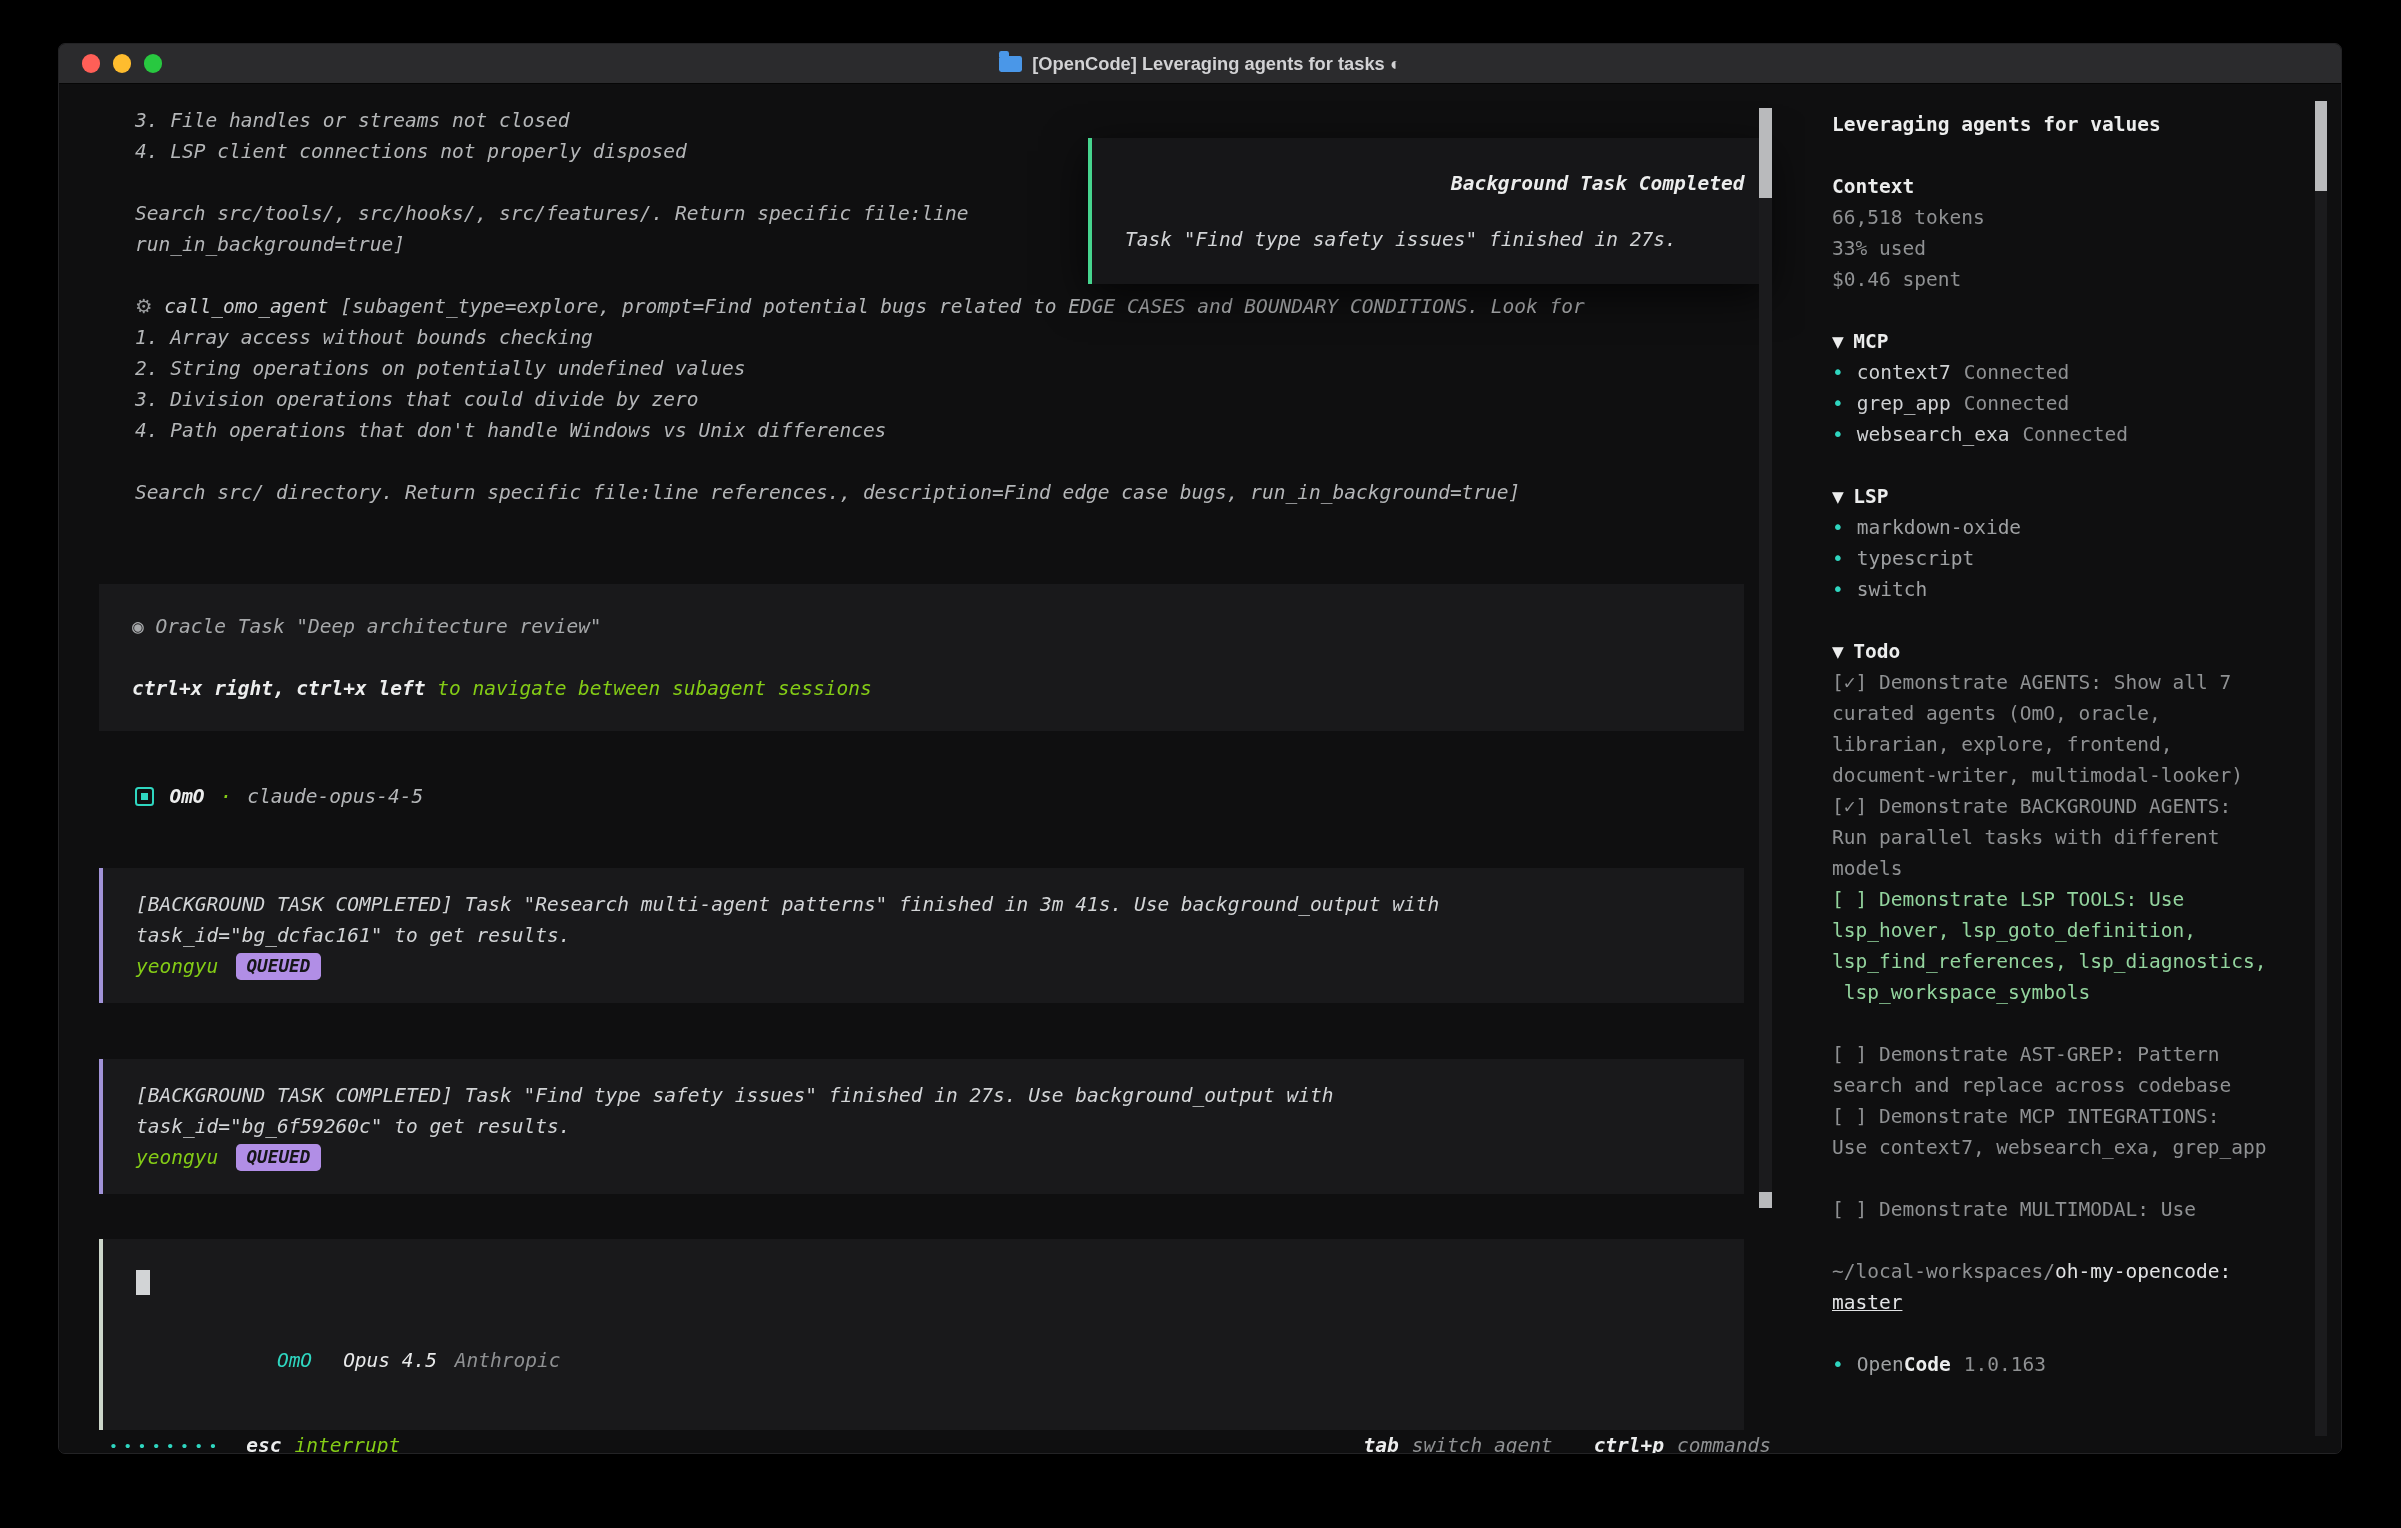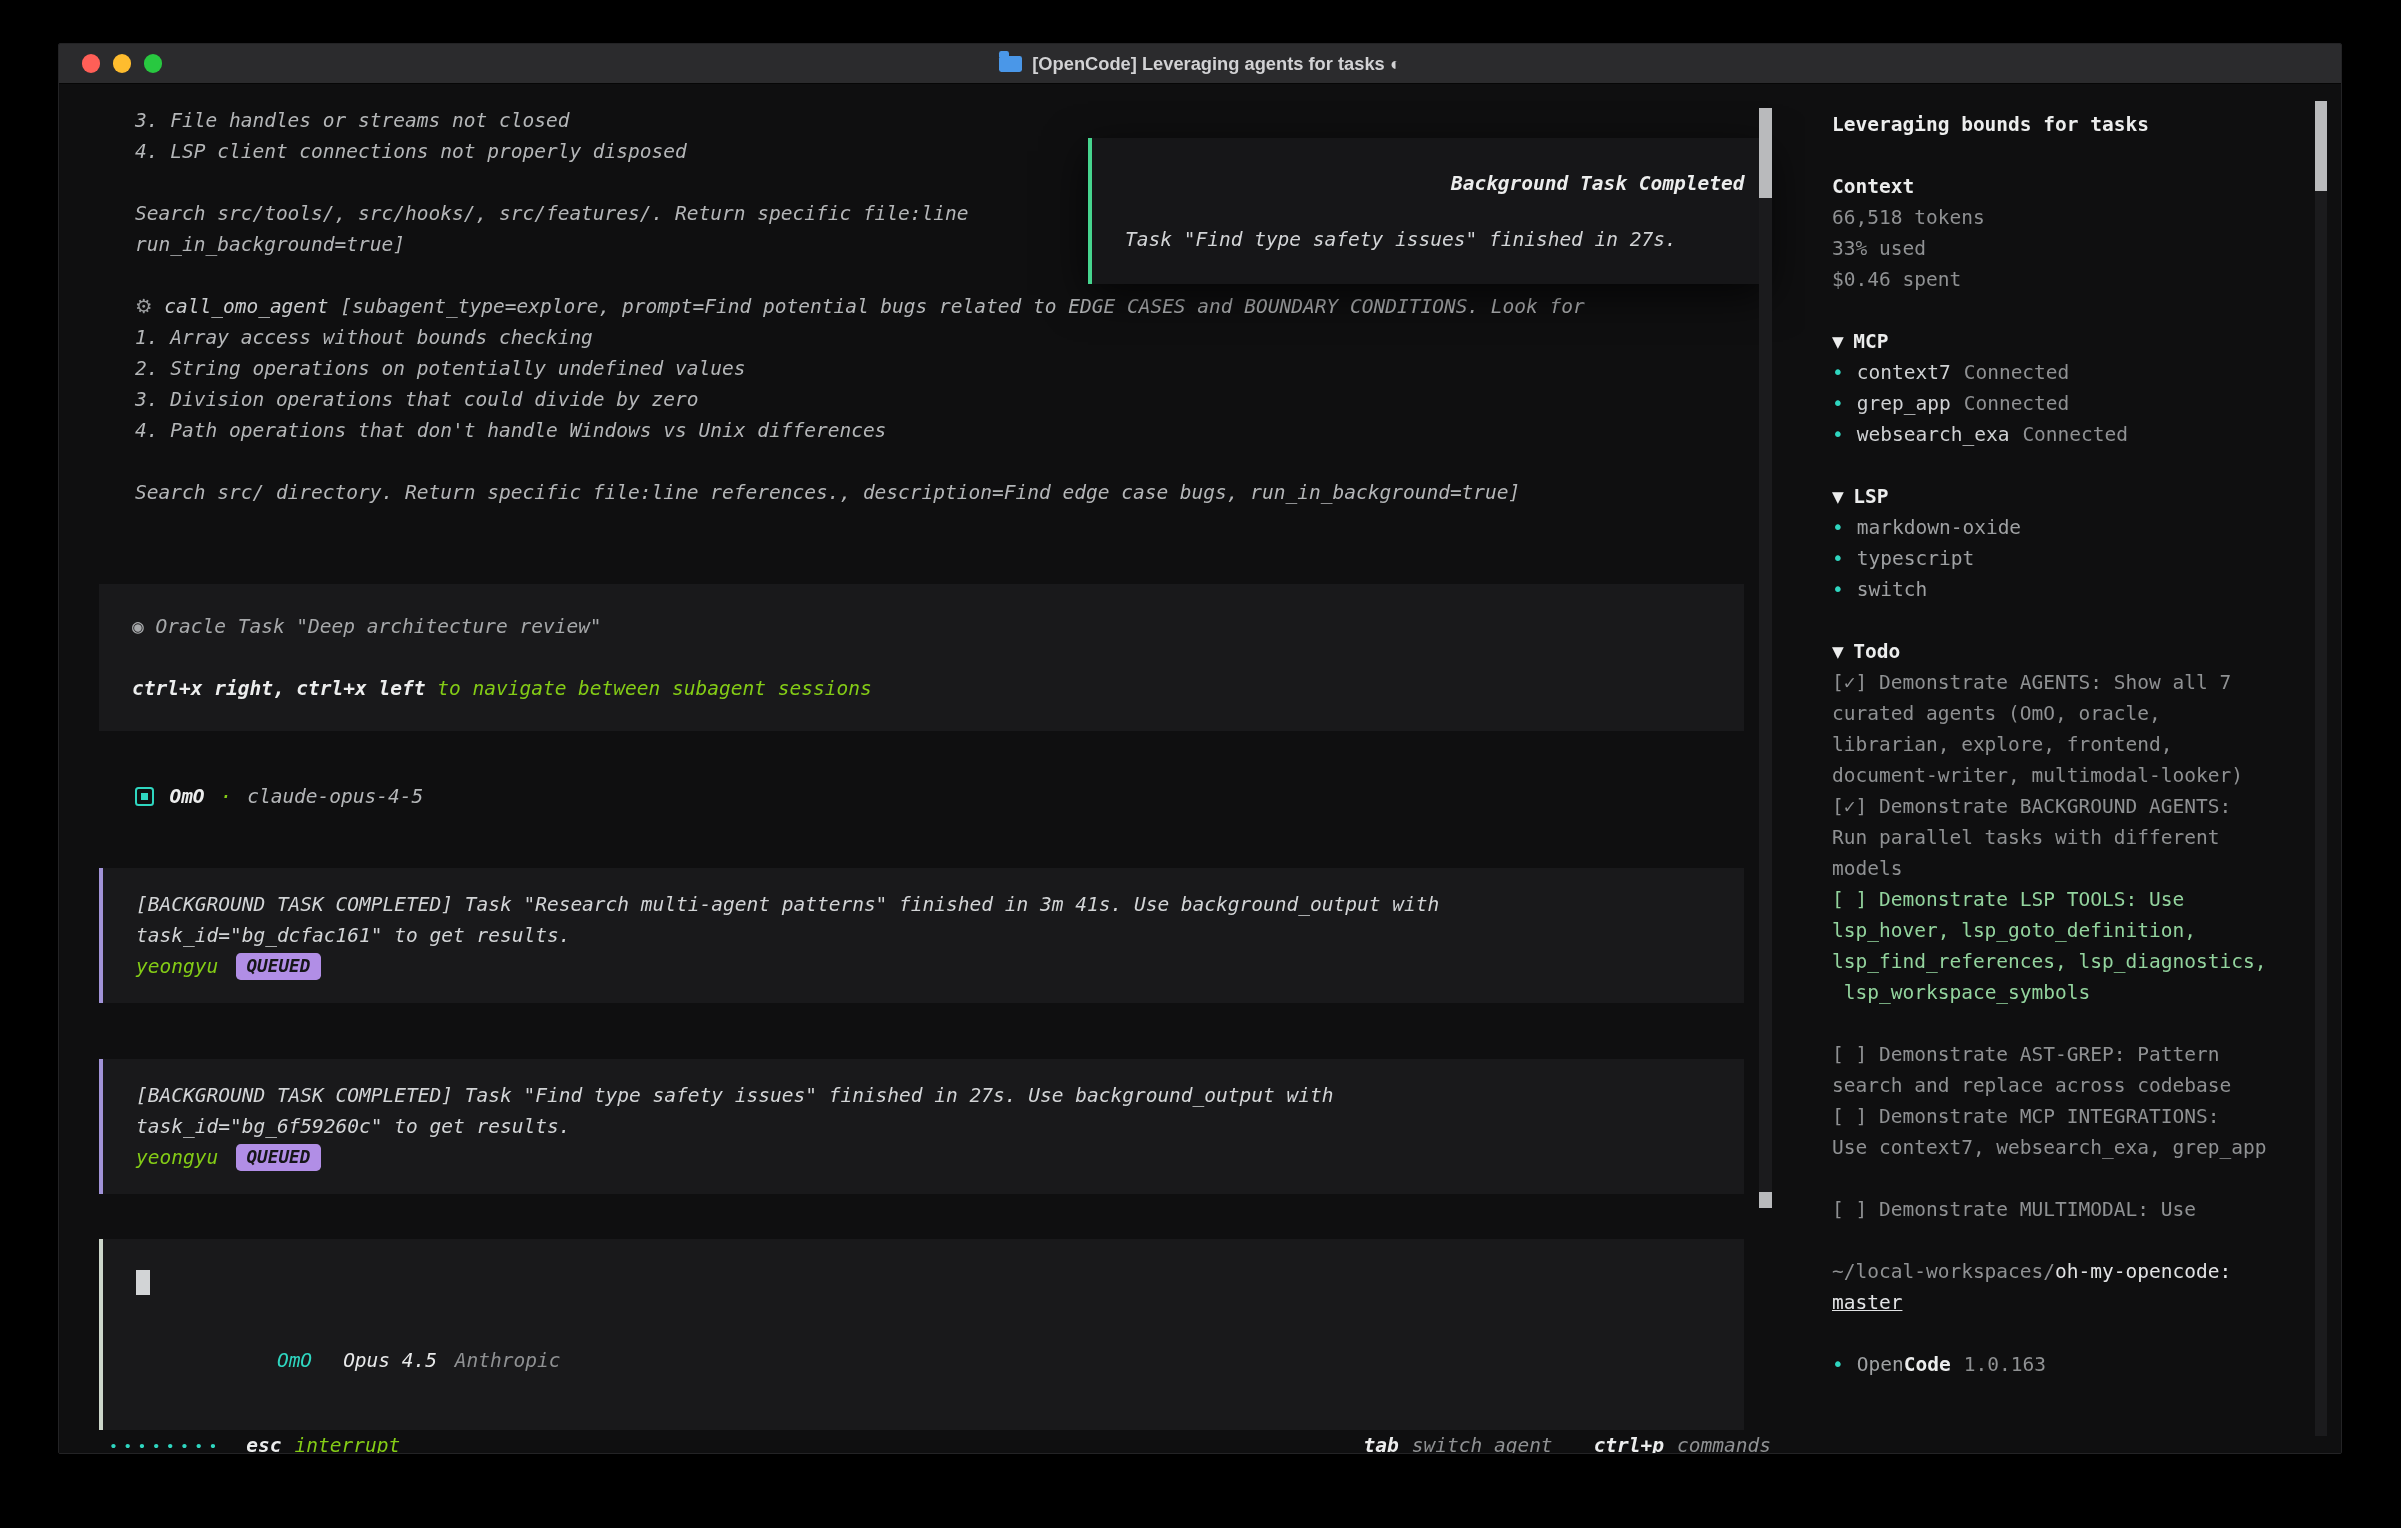--- a/index.html
+++ b/index.html
@@ -1,20 +1,20 @@
 <!DOCTYPE html>
 <html style="font-size:9.5px"><head>
 <meta charset="utf-8">
 <style>
   * { margin:0; padding:0; box-sizing:border-box; }
   html,body { background:#000; }
   .screen { position:relative; width:2401px; height:1528px; background:#000; overflow:hidden;
             font-family:"DejaVu Sans Mono","DejaVu Sans",monospace; }
   .window { position:absolute; left:58px; top:43px; width:2284px; height:1411px;
-            background:#0f0f10; border-radius:2px; border:1.2px solid #232325;
+            background:#0f0f10; border-radius:7px; border:1.2px solid #232325;
             box-shadow:0 29.5px 83px rgba(0,0,0,.85); overflow:hidden;
             display:flex; flex-direction:column; }
   
   .titlebar { flex:0 0 40px; background:#2b2b2d; border-bottom:1.2px solid #060606;
               display:flex; align-items:center; position:relative; }
   .lights { position:absolute; left:22.5px; display:flex; gap:13px; }
   .light { width:18.3px; height:18.3px; border-radius:50%; }
   .light.red { background:#ff5f57; } .light.yellow { background:#febc2e; } .light.green { background:#28c840; }
   .titletext { margin:0 auto; display:flex; align-items:center; gap:10.6px;
                font-family:"Liberation Sans",sans-serif; font-weight:700; font-size:18.3px; color:#d2d2d4; }
@@ -196,21 +196,21 @@
           <div class="tline body">Task "Find type safety issues" finished in 27s.</div>
         </div>
 
         <div class="vscroll main-scroll">
           <div class="thumb top"></div>
           <div class="thumb bottom"></div>
         </div>
       </div>
 
       <div class="sidebar">
-        <div class="sb-title">Leveraging bounds for tasks</div>
+        <div class="sb-title">Leveraging agents for values</div>
 
         <div class="sec-heading">Context</div>
         <div class="sline">66,518 tokens</div>
         <div class="sline">33% used</div>
         <div class="sline">$0.46 spent</div>
 
         <div class="sec-heading"><span class="tri">▼</span><span>MCP</span></div>
         <div class="li">
             <span class="bullet">•</span>
             <span class="mcp-name">context7</span>

